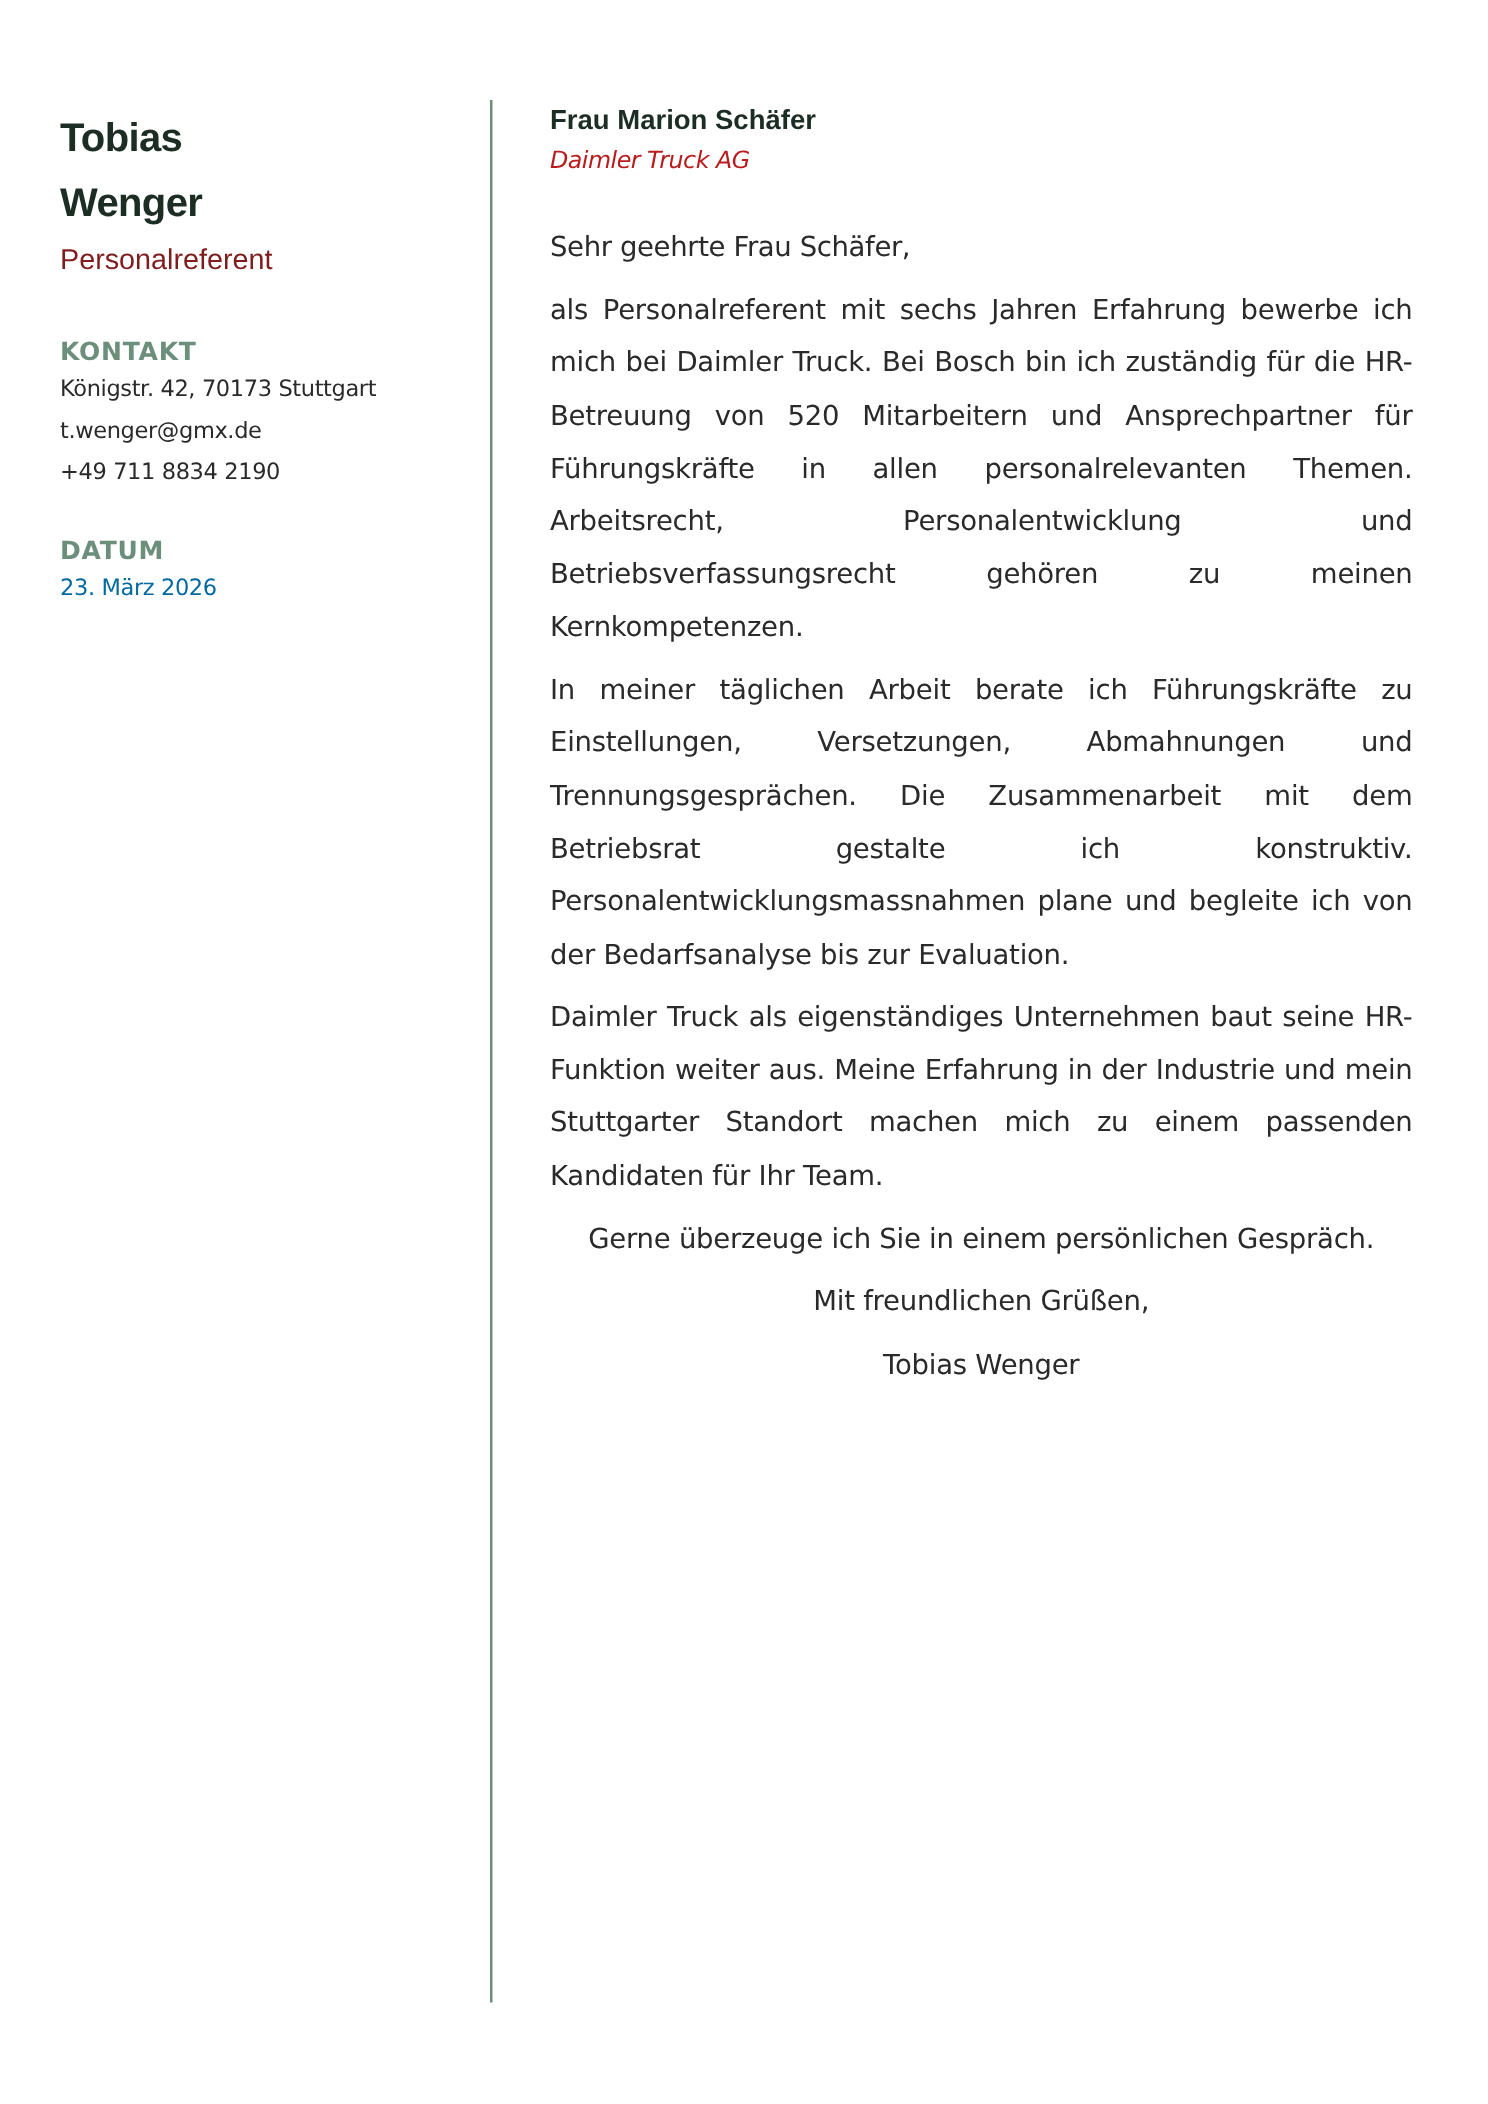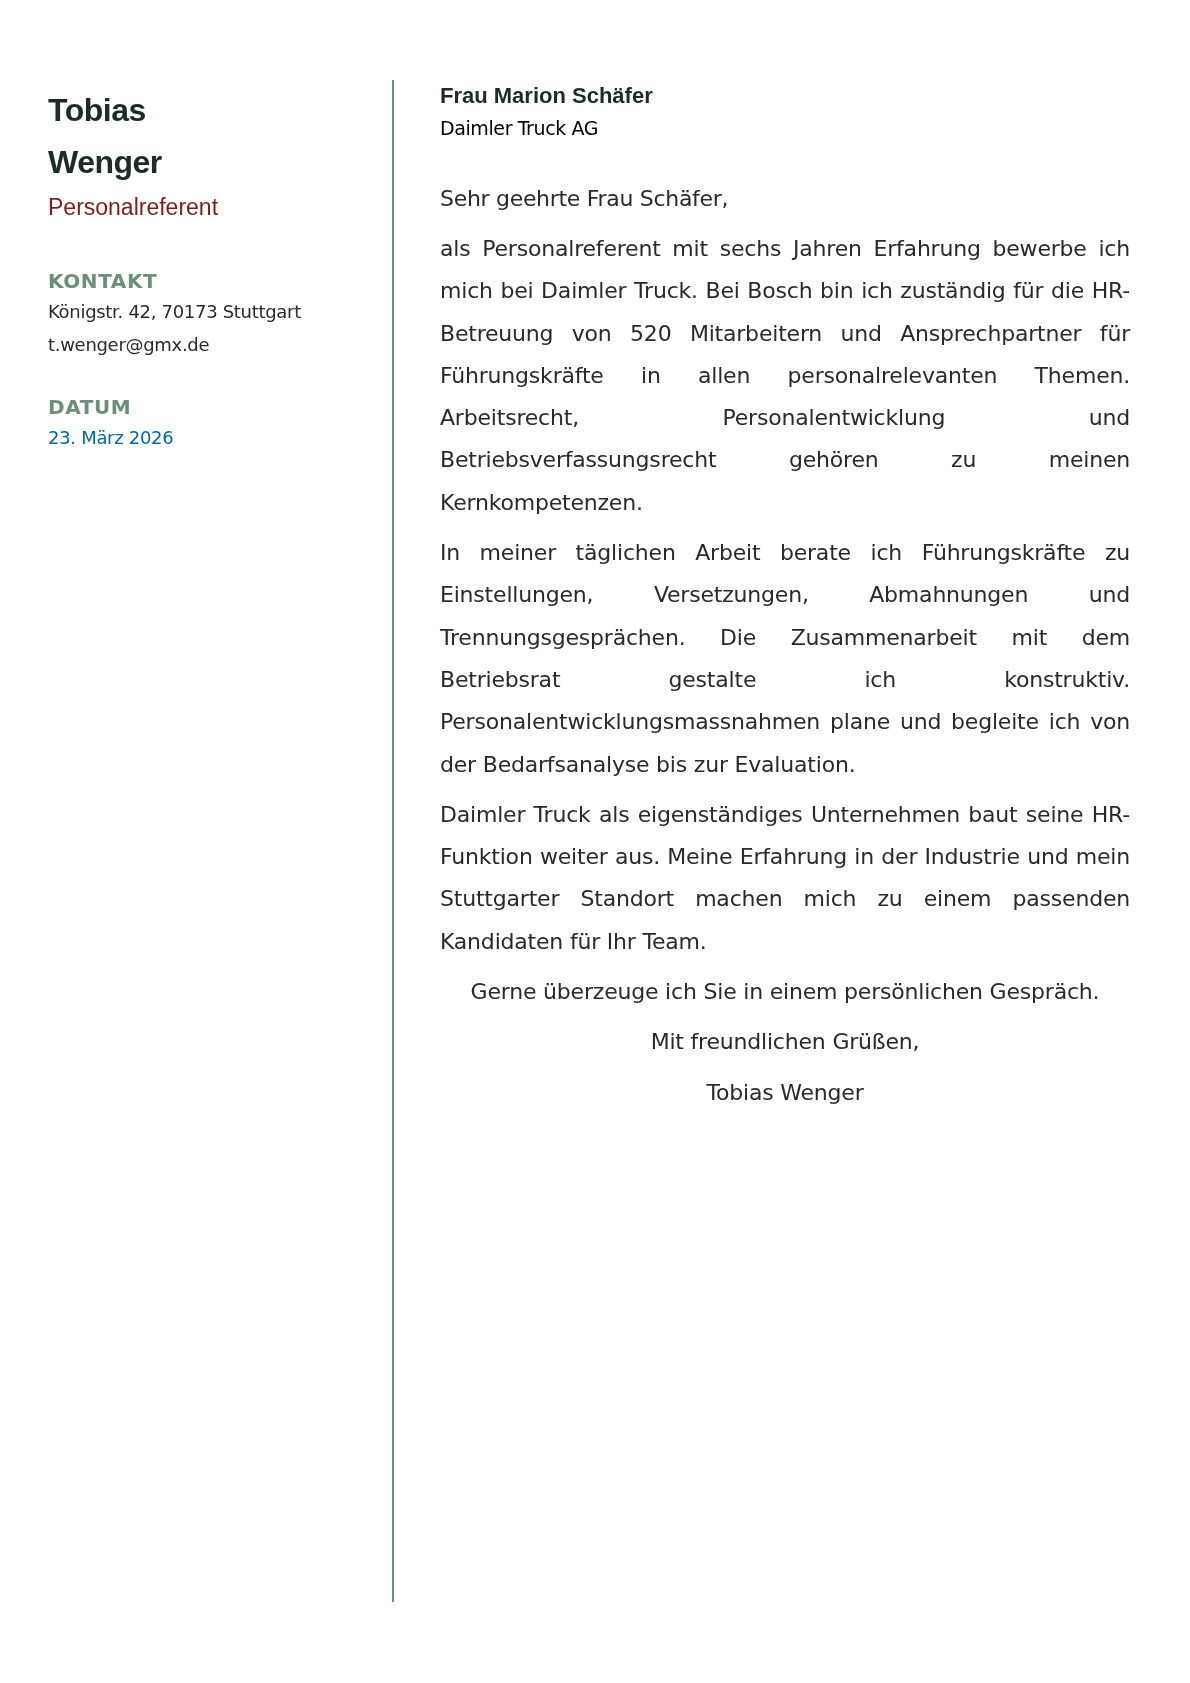--- a/index.html
+++ b/index.html
@@ -12,40 +12,41 @@
   .section-label { font-family: "DejaVu Sans", sans-serif; font-weight: 700; font-size: 20px;
                    color: #6b8f7a; letter-spacing: 0.6px; }
   .contact { margin-top: 48px; }
   .contact .line { font-size: 18px; color: #2a2a2a; line-height: 33px; letter-spacing: -0.3px; }
   .date-sec { margin-top: 34px; }
   .date-sec .line { font-size: 18px; color: #0369a1; line-height: 33px; letter-spacing: -0.3px; }
   .section-label + .line { margin-top: 2px; }
   .divider { position: absolute; left: 392px; top: 80px; width: 2px; height: 1522px; background: #6b8f7a; }
   .letter { position: absolute; left: 440px; top: 80px; width: 690px; }
   .recipient-name { font-family: "Liberation Sans", sans-serif; font-weight: 700; font-size: 22px; color: #1c2e24; line-height: 32px; }
-  .recipient-company { font-size: 19px; color: #000000; line-height: 32px; letter-spacing: -0.4px; }
+  .recipient-company { font-size: 19px; color: #b91c1c; line-height: 32px; letter-spacing: -0.4px; font-style: italic; }
   .salutation { margin-top: 34px; font-size: 22px; line-height: 42px; color: #2a2a2a; letter-spacing: -0.3px; }
   .para { font-size: 22px; line-height: 42.3px; color: #2a2a2a; text-align: justify; margin: 8px 0 0 0;
           letter-spacing: -0.2px; }
   .para.nojust { text-align: center; }
 </style>
 </head>
 <body>
 
 <aside class="sidebar">
   <h1 class="name">
     <div>Tobias</div>
     <div>Wenger</div>
   </h1>
   <div class="role">Personalreferent</div>
 
   <div class="contact">
     <div class="section-label">KONTAKT</div>
     <div class="line">Königstr. 42, 70173 Stuttgart</div>
     <div class="line">t.wenger@gmx.de</div>
+    <div class="line">+49 711 8834 2190</div>
   </div>
 
   <div class="date-sec">
     <div class="section-label">DATUM</div>
     <div class="line">23. März 2026</div>
   </div>
 </aside>
 
 <div class="divider"></div>
 

